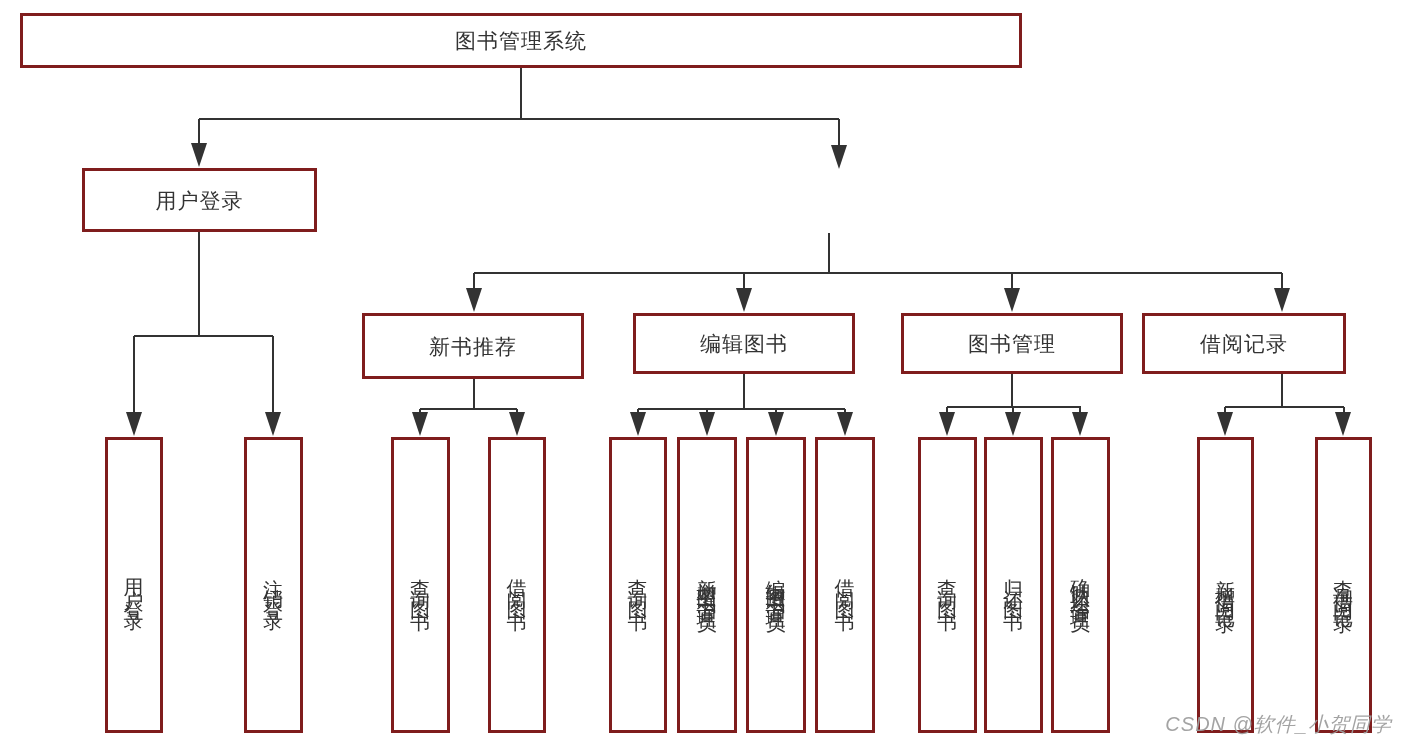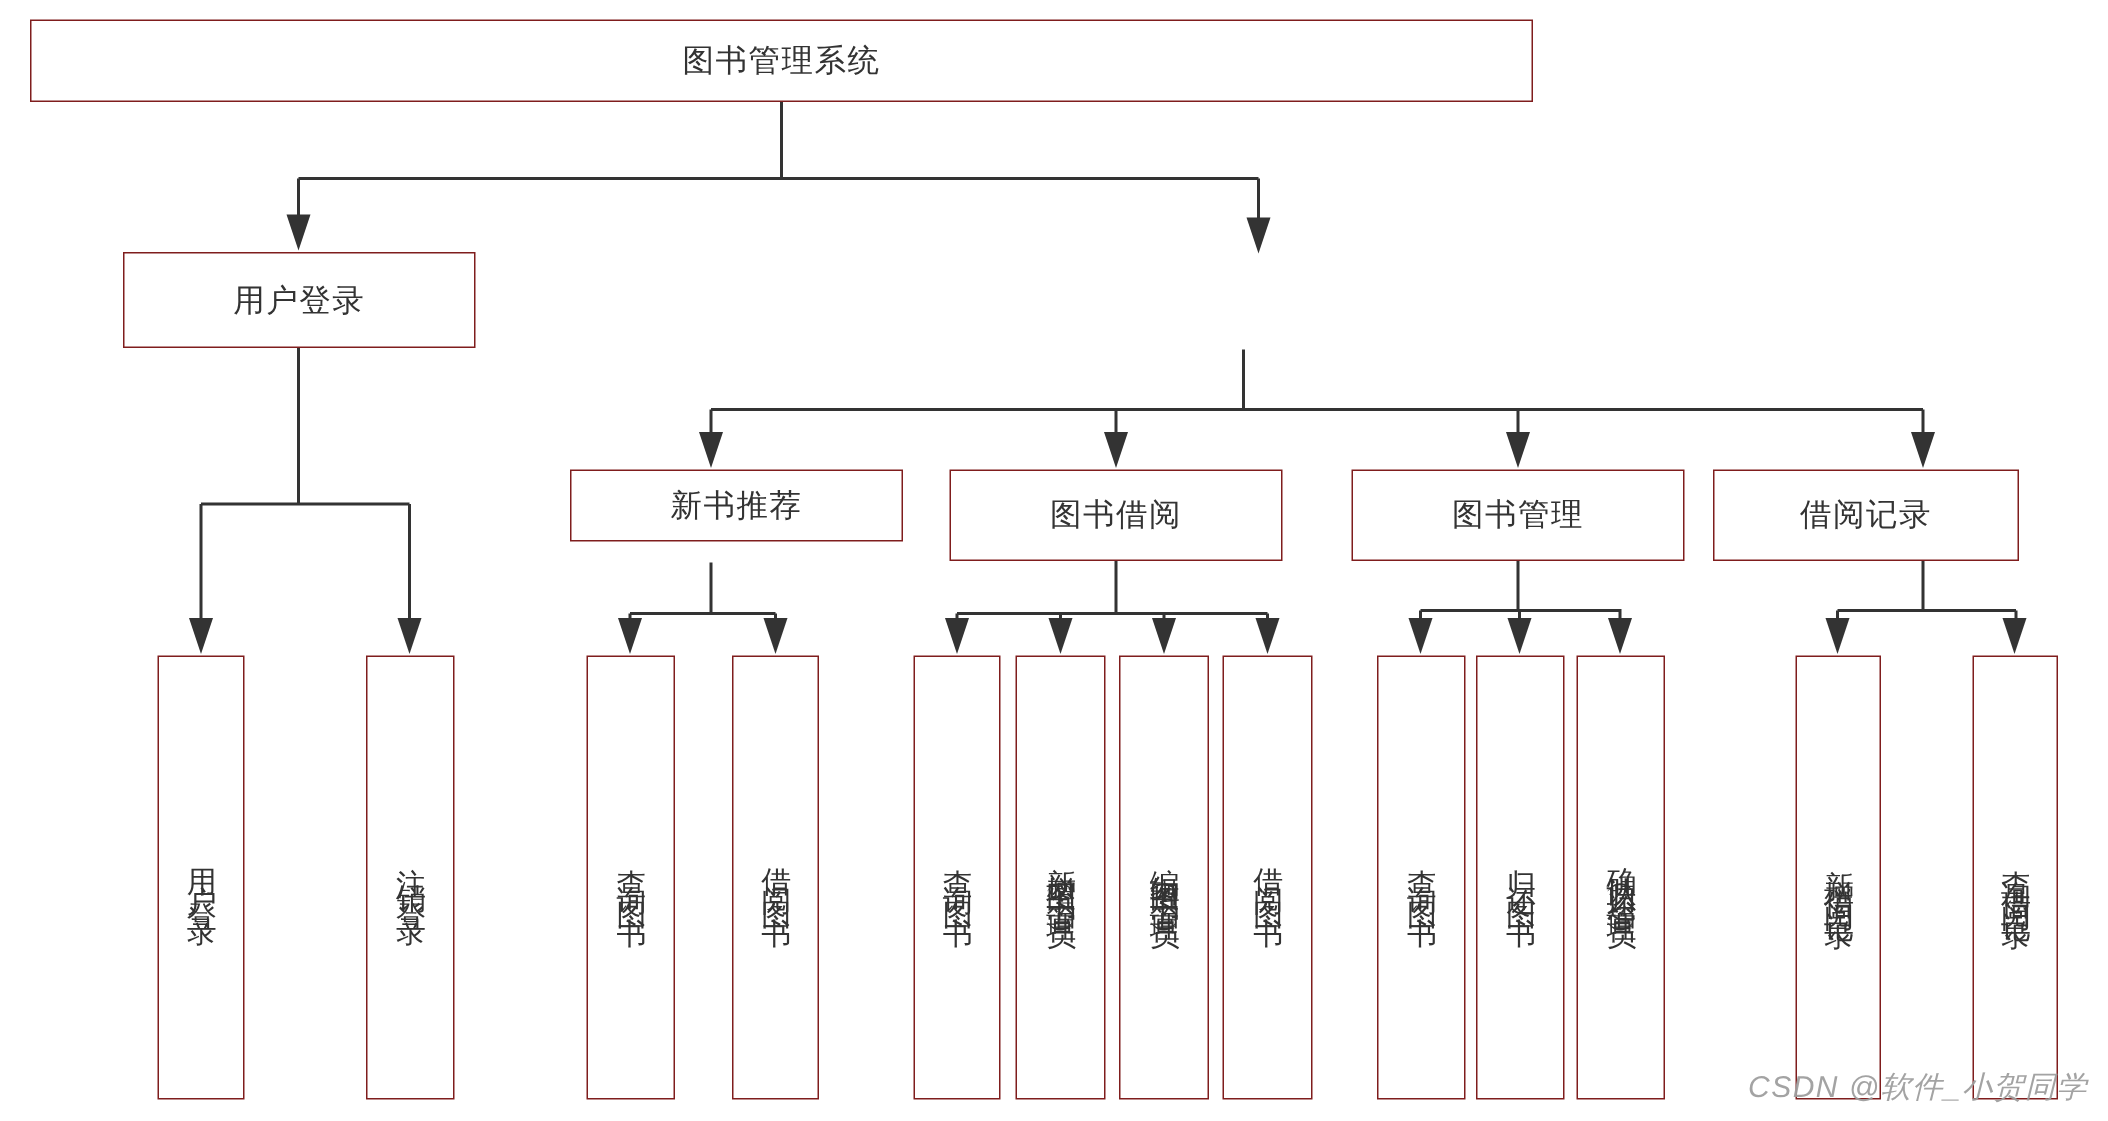--- a/index.html
+++ b/index.html
@@ -1,21 +1,21 @@
 <!DOCTYPE html>
 <html><head>
 <meta charset="utf-8">
 <style>
   html,body{margin:0;padding:0;background:#ffffff;}
   body{font-family:"Liberation Sans","DejaVu Sans",sans-serif;}
   #stage{position:relative;width:1405px;height:747px;background:#ffffff;overflow:hidden;}
   #wires{position:absolute;left:0;top:0;z-index:0;}
   .node{
     position:absolute;z-index:1;box-sizing:border-box;
-    background:#ffffff;border:1px solid #7f1d1d;
+    background:#ffffff;border:3px solid #7f1d1d;
     display:flex;align-items:center;justify-content:center;
     color:#333333;font-size:21px;line-height:1;
     white-space:nowrap;
   }
   .h{letter-spacing:1px;}
   .v{
     writing-mode:vertical-rl;text-orientation:mixed;
     font-size:20px;
   }
   .sp-wide{letter-spacing:11px;}
@@ -63,22 +63,22 @@
       <polygon points="1080,436 1072,412 1088,412"></polygon>
       <polygon points="1225,436 1217,412 1233,412"></polygon>
       <polygon points="1343,436 1335,412 1351,412"></polygon>
     </g>
   </svg>
 
   <div class="node h" style="left:20px;top:13px;width:1002px;height:55px">图书管理系统</div>
 
   <div class="node h" style="left:82px;top:168px;width:235px;height:64px">用户登录</div>
 
-  <div class="node h" style="left:380px;top:313px;width:222px;height:48px">新书推荐</div>
-  <div class="node h" style="left:633px;top:313px;width:222px;height:61px">图书借阅</div>
+  <div class="node h" style="left:362px;top:313px;width:222px;height:66px">新书推荐</div>
+  <div class="node h" style="left:633px;top:313px;width:222px;height:61px">编辑图书</div>
   <div class="node h" style="left:901px;top:313px;width:222px;height:61px">图书管理</div>
   <div class="node h" style="left:1142px;top:313px;width:204px;height:61px">借阅记录</div>
 
   <div class="node v sp-wide" style="left:105px;top:437px;width:58px;height:296px">用户登录</div>
   <div class="node v sp-wide" style="left:244px;top:437px;width:59px;height:296px">注销登录</div>
 
   <div class="node v sp-wide" style="left:391px;top:437px;width:59px;height:296px">查询图书</div>
   <div class="node v sp-wide" style="left:488px;top:437px;width:58px;height:296px">借阅图书</div>
 
   <div class="node v sp-wide" style="left:609px;top:437px;width:58px;height:296px">查询图书</div>

